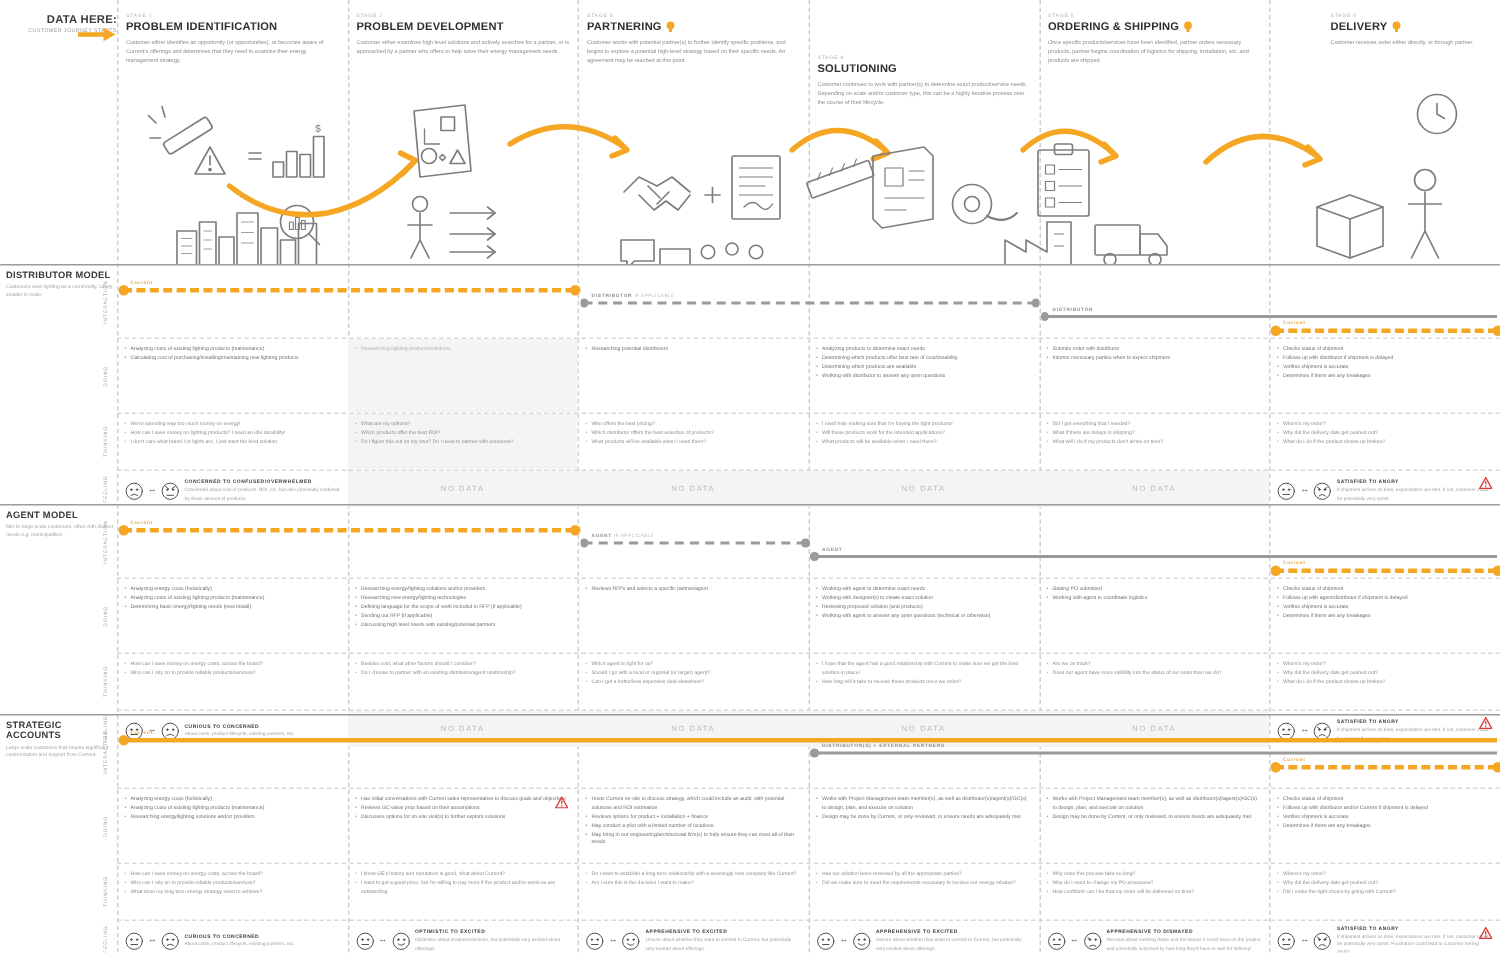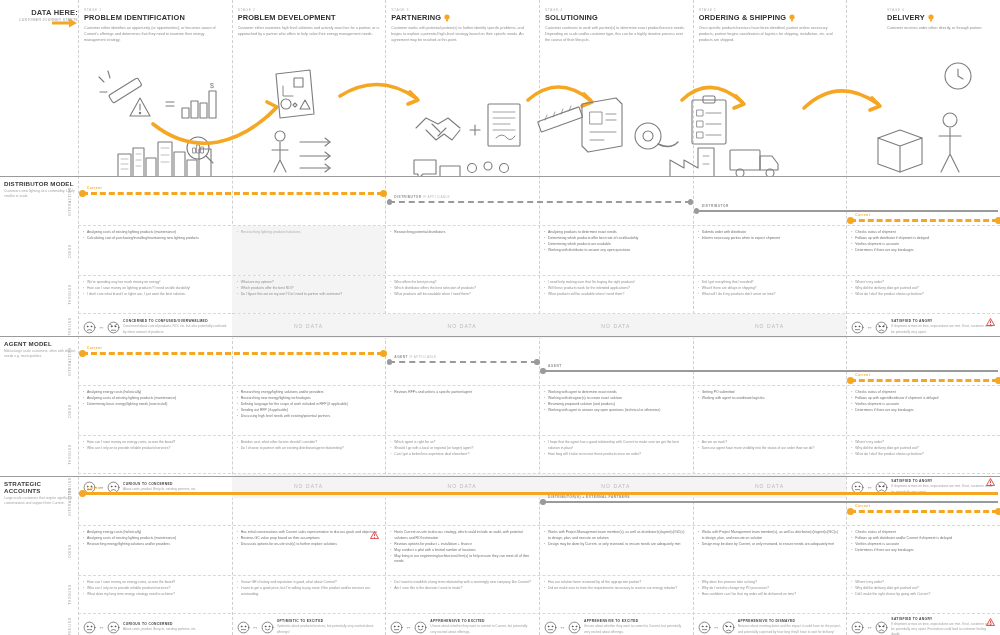--- a/index.html
+++ b/index.html
@@ -122,21 +122,21 @@
           <div class="stage-num">STAGE 3</div>
           <div class="stage-title">
             <span>PARTNERING</span>
             <svg class="bulb" viewBox="0 0 6 8">
               <circle cx="3" cy="3" r="2.6" fill="#F5A623"></circle>
               <rect x="2" y="5.4" width="2" height="2" fill="#F5A623"></rect>
             </svg>
           </div>
           <div class="stage-desc">Customer works with potential partner(s) to further identify specific problems, and begins to explore a potential high-level strategy based on their specific needs. An agreement may be reached at this point.</div>
         </div>
-        <div class="stage-head" style="left: 539px; width: 147.667px;">
+        <div class="stage-head" style="left: 539px; width: 147.667px; margin-top: 28px;">
           <div class="stage-num">STAGE 4</div>
           <div class="stage-title">
             <span>SOLUTIONING</span>
           </div>
           <div class="stage-desc">Customer continues to work with partner(s) to determine exact product/service needs. Depending on scale and/or customer type, this can be a highly iterative process over the course of their lifecycle.</div>
         </div>
         <div class="stage-head" style="left: 692.667px; width: 147.667px;">
           <div class="stage-num">STAGE 5</div>
           <div class="stage-title">
             <span>ORDERING &amp; SHIPPING</span>

